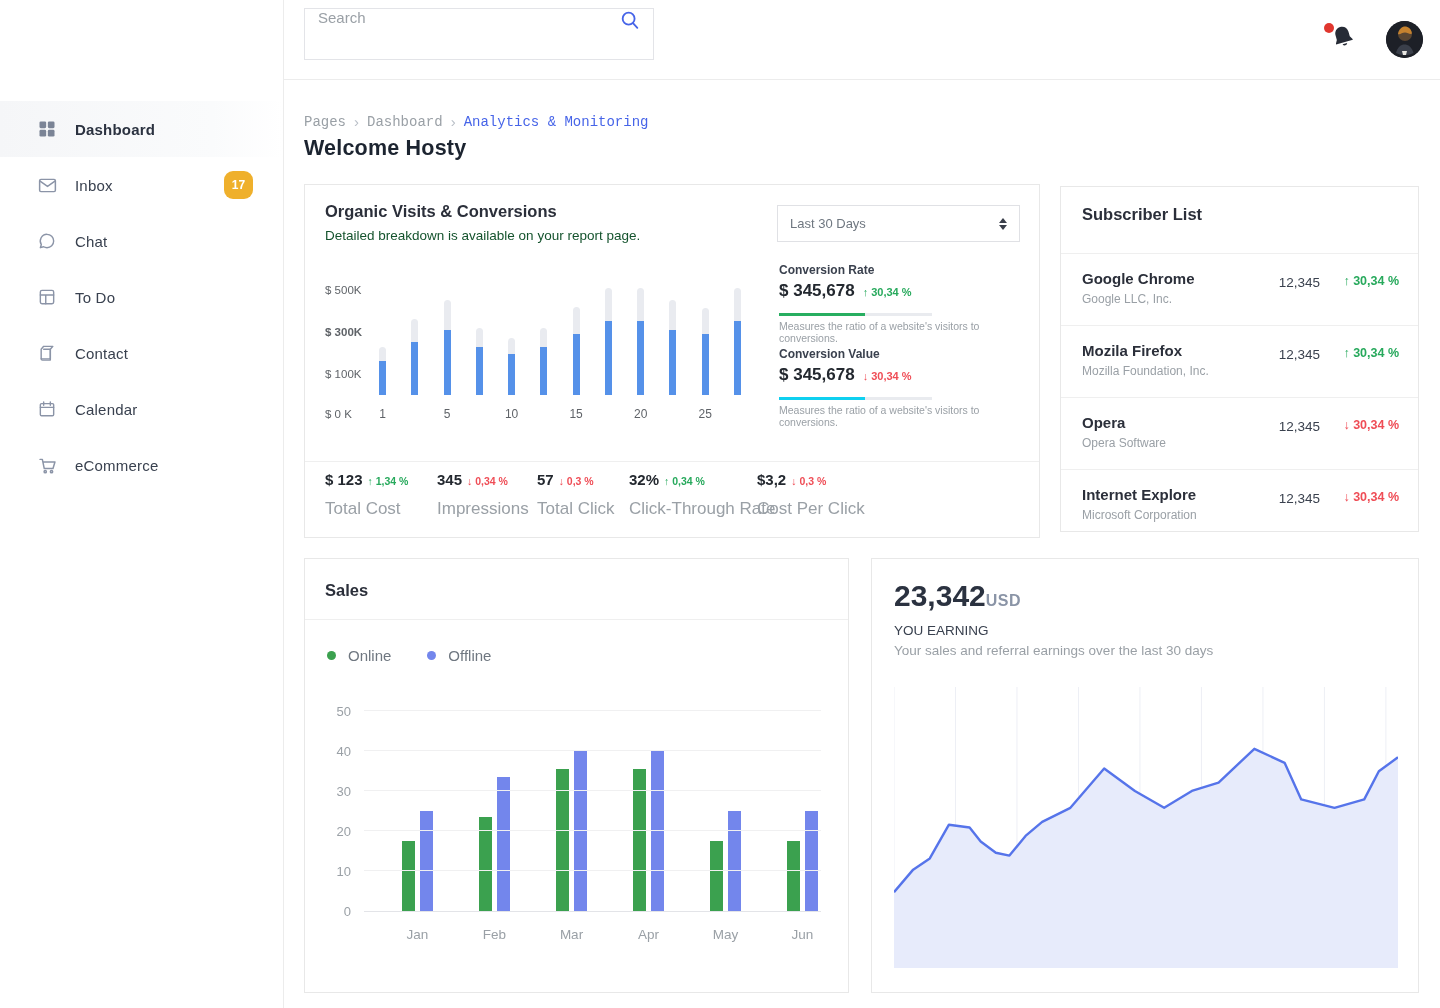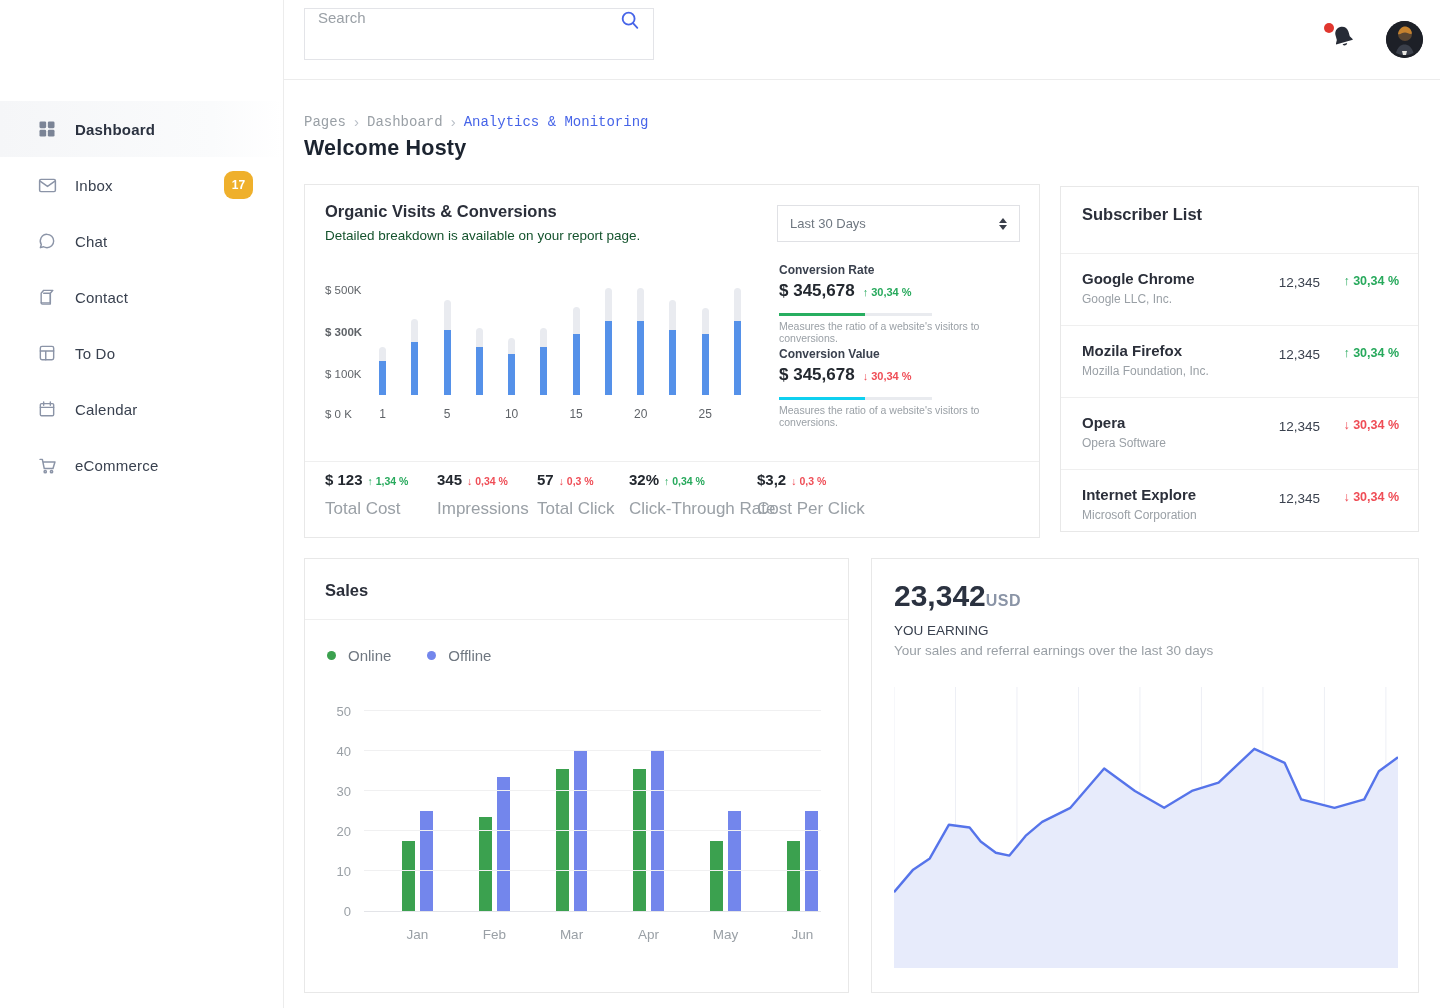--- a/index.html
+++ b/index.html
@@ -146,35 +146,35 @@
           <svg width="20" height="20" viewBox="0 0 24 24">
               <path d="M12 4a8 8 0 0 1 8 8 8 8 0 0 1-8 8c-1.5 0-2.9-.4-4.1-1.1L4 20l1.2-3.7A8 8 0 0 1 12 4z"></path>
             </svg>
         </span>
         <span class="nav-label">Chat</span>
       </div>
 
       <div class="nav-item">
         <span class="nav-icon">
           <svg width="20" height="20" viewBox="0 0 24 24">
+              <rect x="4" y="4" width="16" height="16" rx="2"></rect>
+              <path d="M4 9.5h16M10.5 9.5V20"></path>
+            </svg>
+        </span>
+        <span class="nav-label">To Do</span>
+      </div>
+
+      <div class="nav-item">
+        <span class="nav-icon">
+          <svg width="20" height="20" viewBox="0 0 24 24">
               <path d="M5 19V7.5L8 4h11l-3 3.5V19z"></path>
               <path d="M5 19c0 .8.7 1.5 1.5 1.5H16V7.5H8"></path>
             </svg>
         </span>
         <span class="nav-label">Contact</span>
-      </div>
-
-      <div class="nav-item">
-        <span class="nav-icon">
-          <svg width="20" height="20" viewBox="0 0 24 24">
-              <rect x="4" y="4" width="16" height="16" rx="2"></rect>
-              <path d="M4 9.5h16M10.5 9.5V20"></path>
-            </svg>
-        </span>
-        <span class="nav-label">To Do</span>
       </div>
 
       <div class="nav-item">
         <span class="nav-icon">
           <svg width="20" height="20" viewBox="0 0 24 24">
               <rect x="4" y="5.5" width="16" height="14.5" rx="1.5"></rect>
               <path d="M8 3.5v4M16 3.5v4M4 10h16"></path>
             </svg>
         </span>
         <span class="nav-label">Calendar</span>

